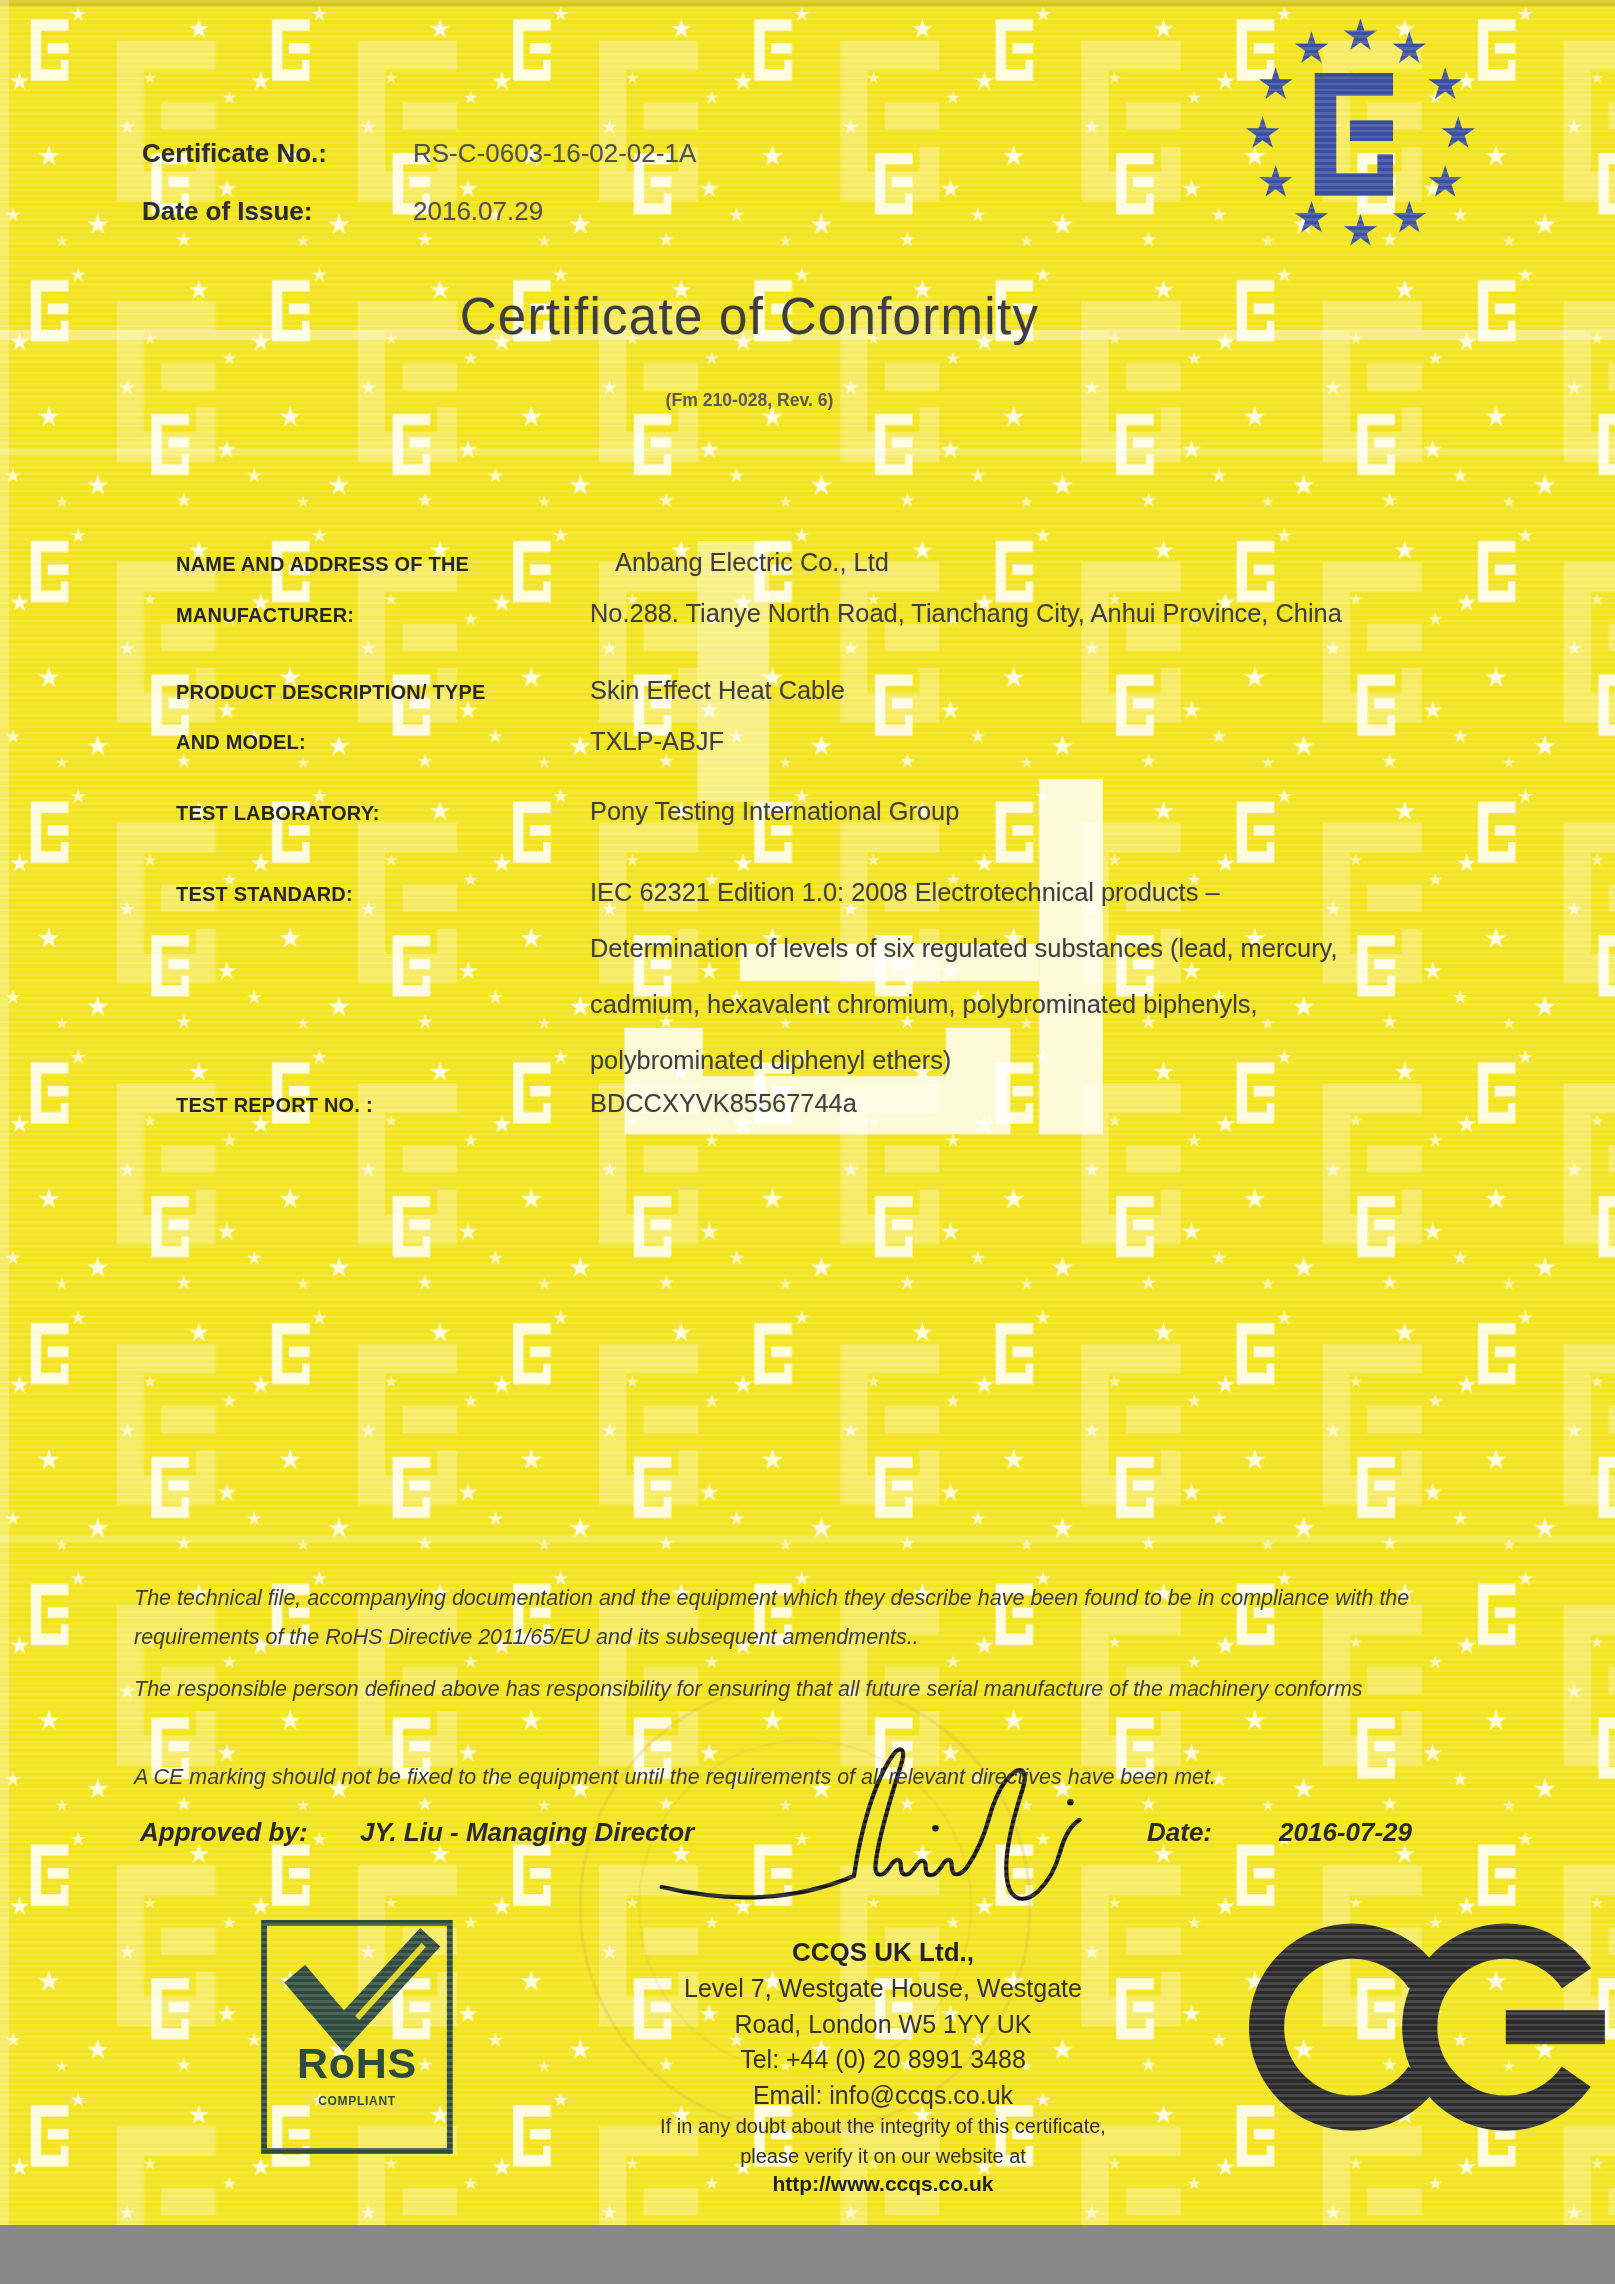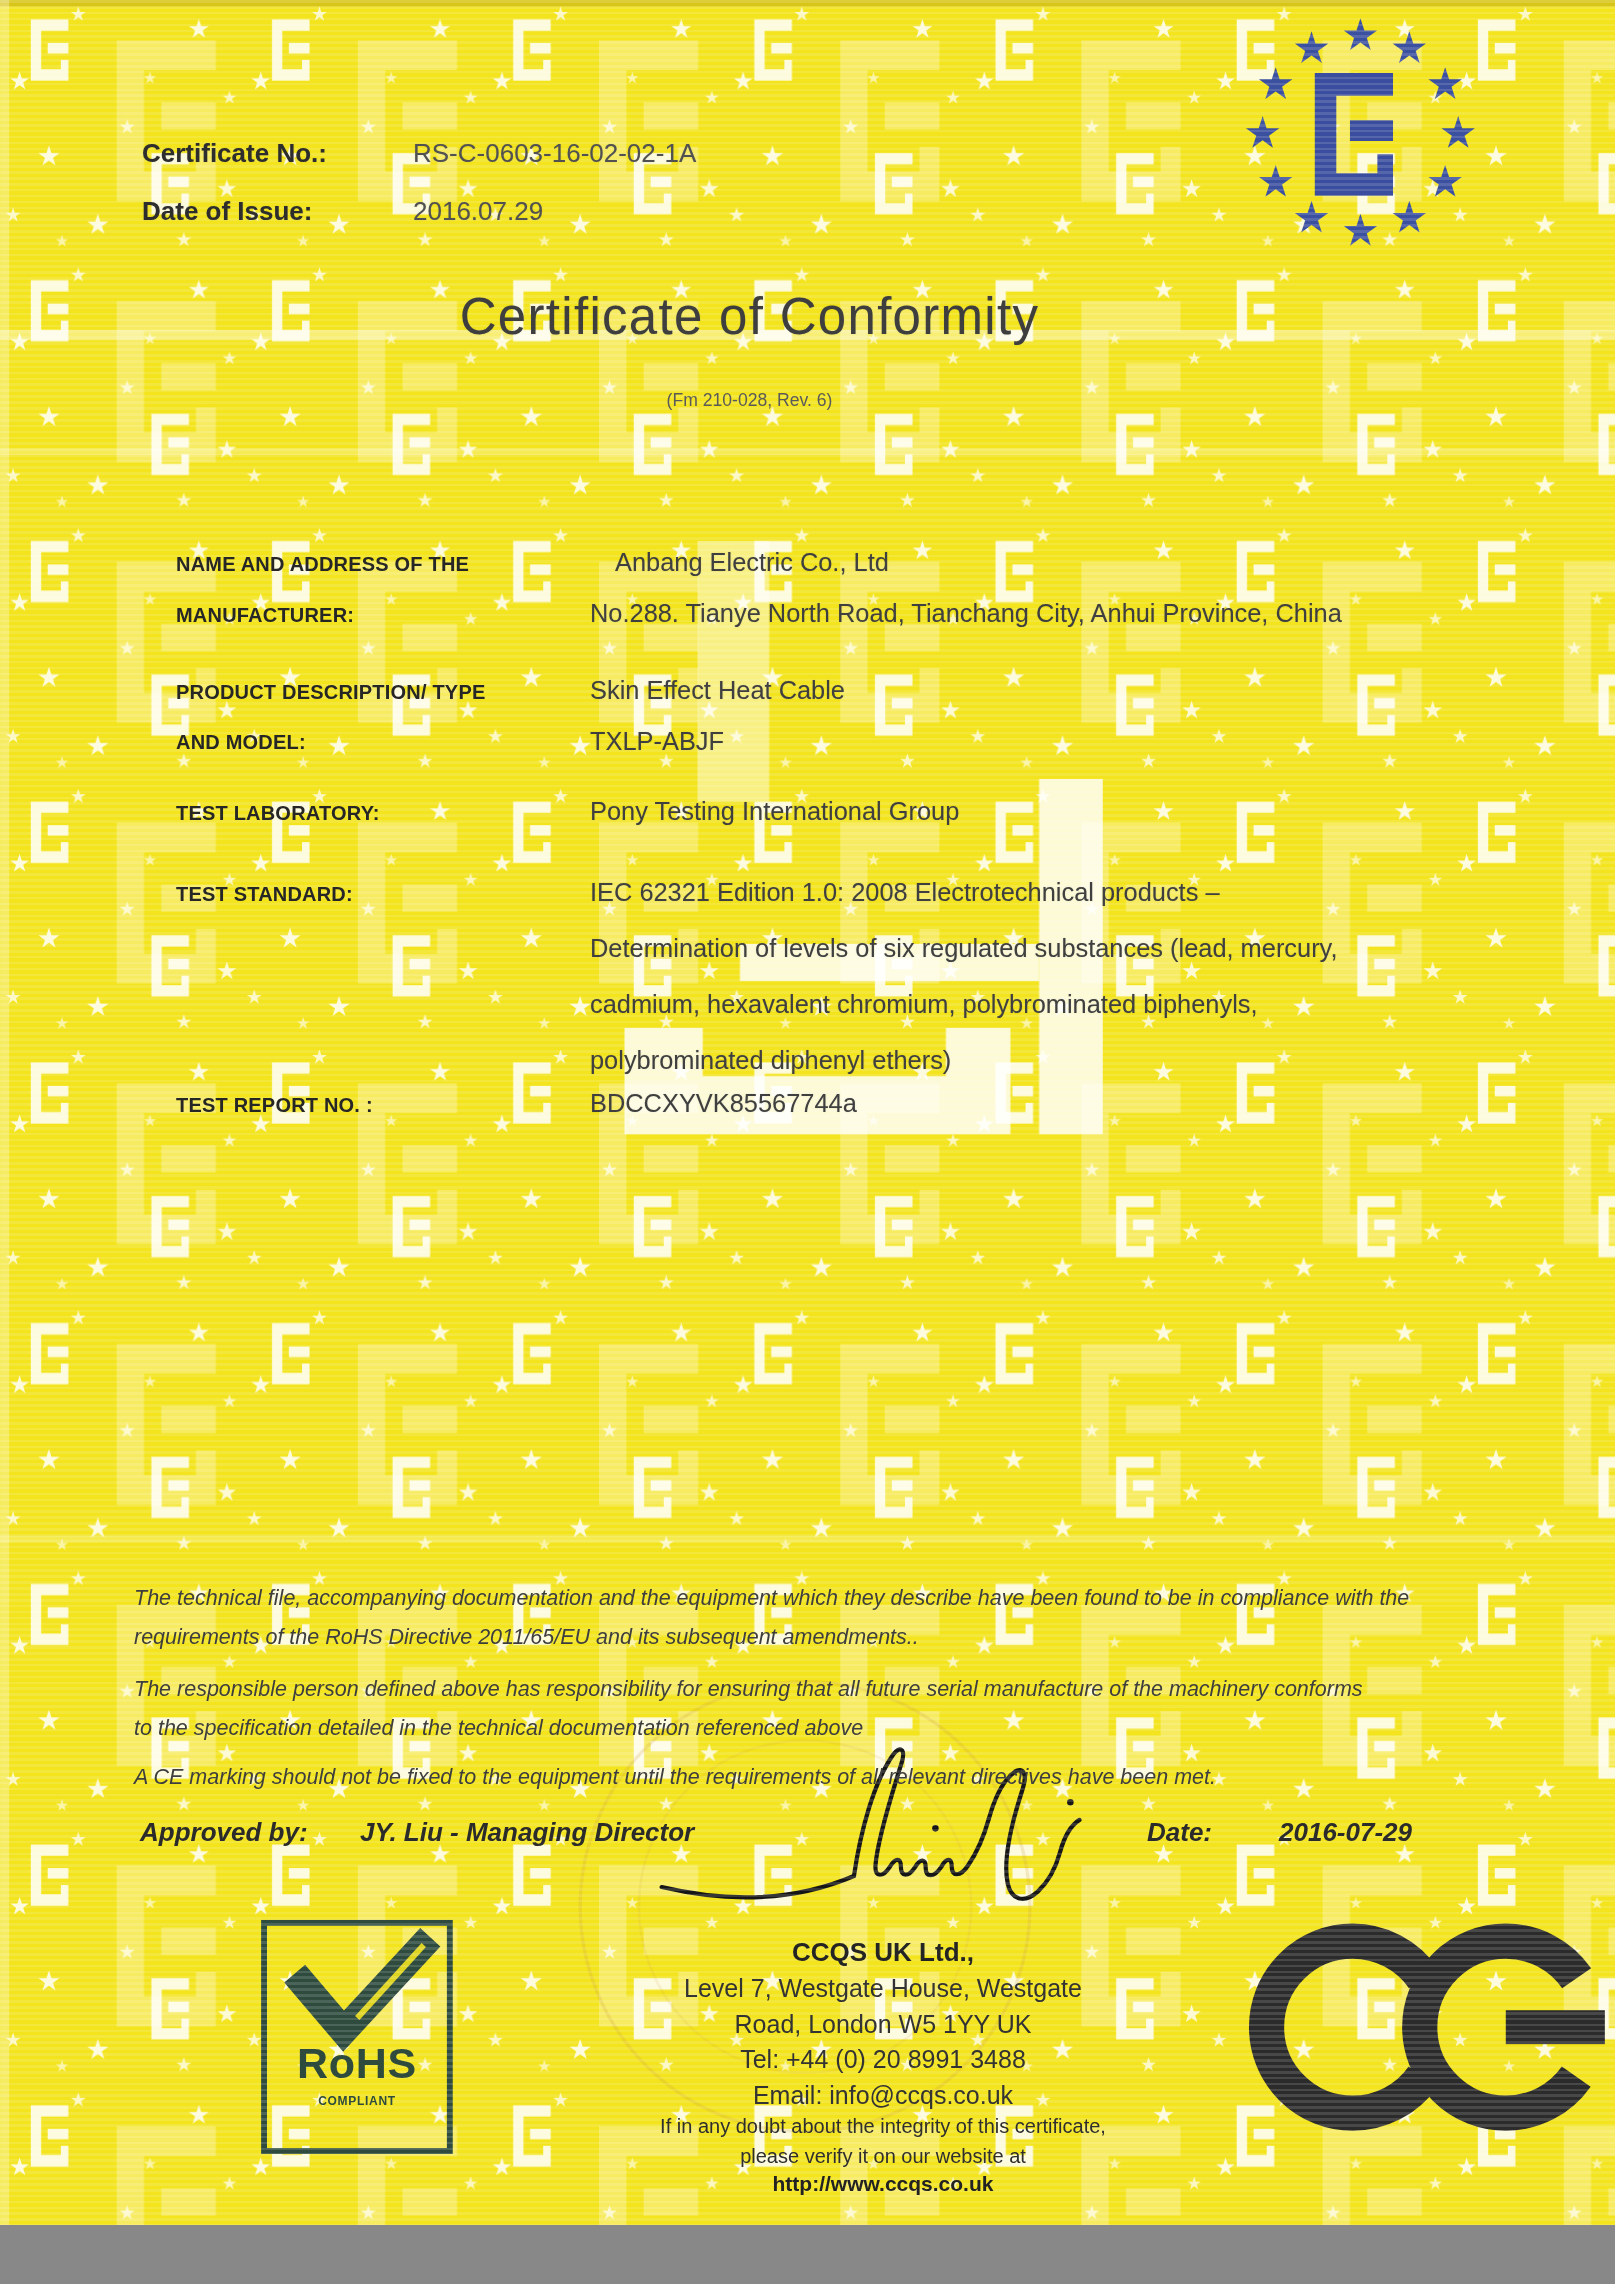--- a/index.html
+++ b/index.html
@@ -14,21 +14,21 @@
   .stripes{
     background:repeating-linear-gradient(180deg,
       rgba(255,255,255,0.14) 0px, rgba(255,255,255,0.14) 2.6px,
       rgba(255,255,255,0) 2.6px, rgba(255,255,255,0) 5.9px);
     pointer-events:none;
   }
   .abs{position:absolute;white-space:nowrap;}
   .cert-label{font-weight:700;font-size:26px;color:#2d2d2d;}
   .cert-value{font-weight:400;font-size:26px;color:#515151;}
   .doc-title{font-weight:400;font-size:51px;color:#3e3e3e;letter-spacing:1.3px;text-align:center;}
-  .form-ref{font-weight:400;font-size:17.6px;color:#5a5a5a;text-align:center;}
+  .form-ref{font-weight:700;font-size:17.6px;color:#5a5a5a;text-align:center;}
   .doc-subtitle{font-weight:400;font-size:29px;color:#3c3c3c;text-align:center;}
   .field-label{font-weight:700;font-size:20px;color:#262626;letter-spacing:0.2px;}
   .field-value{font-weight:400;font-size:25.4px;color:#3f3f3f;}
   .legal{font-style:italic;font-size:21.5px;color:#3e3e3e;}
   .appr-label{font-weight:700;font-size:26px;color:#2b2b2b;font-style:italic;}
   .appr-name{font-weight:700;font-style:italic;font-size:26px;color:#2b2b2b;}
   .footer-center{left:554px;width:658px;text-align:center;}
   .footer-company{font-weight:700;font-size:26px;color:#242424;}
   .footer-line{font-weight:400;font-size:25px;color:#333;}
   .footer-note{font-weight:400;font-size:20px;color:#2e2e2e;}
@@ -156,21 +156,20 @@
   <div class="abs field-value soft" style="left:590px;top:934px">Determination of levels of six regulated substances (lead, mercury,</div>
   <div class="abs field-value soft" style="left:590px;top:990px">cadmium, hexavalent chromium, polybrominated biphenyls,</div>
   <div class="abs field-value soft" style="left:590px;top:1046px">polybrominated diphenyl ethers)</div>
 
   <div class="abs field-label" style="left:176px;top:1094px">TEST REPORT NO. :</div>
   <div class="abs field-value soft" style="left:590px;top:1089px">BDCCXYVK85567744a</div>
 
   <div class="abs legal" style="left:134px;top:1586px">The technical file, accompanying documentation and the equipment which they describe have been found to be in compliance with the</div>
   <div class="abs legal" style="left:134px;top:1625px">requirements of the RoHS Directive 2011/65/EU and its subsequent amendments..</div>
   <div class="abs legal" style="left:134px;top:1677px">The responsible person defined above has responsibility for ensuring that all future serial manufacture of the machinery conforms</div>
-  <div class="abs legal" style="left:134px;top:1716px">to the specification detailed in the technical documentation referenced above</div>
   <div class="abs legal" style="left:134px;top:1765px">A CE marking should not be fixed to the equipment until the requirements of all relevant directives have been met.</div>
 
   <div class="abs appr-label" style="left:140px;top:1817px">Approved by:</div>
   <div class="abs appr-name" style="left:360px;top:1817px">JY. Liu - Managing Director</div>
   <div class="abs appr-label" style="left:1147px;top:1817px">Date:</div>
   <div class="abs appr-label" style="left:1279px;top:1817px">2016-07-29</div>
 
   <div class="abs footer-center footer-company" style="top:1937px">CCQS UK Ltd.,</div>
   <div class="abs footer-center footer-line" style="top:1974px">Level 7, Westgate House, Westgate</div>
   <div class="abs footer-center footer-line" style="top:2010px">Road, London W5 1YY UK</div>

